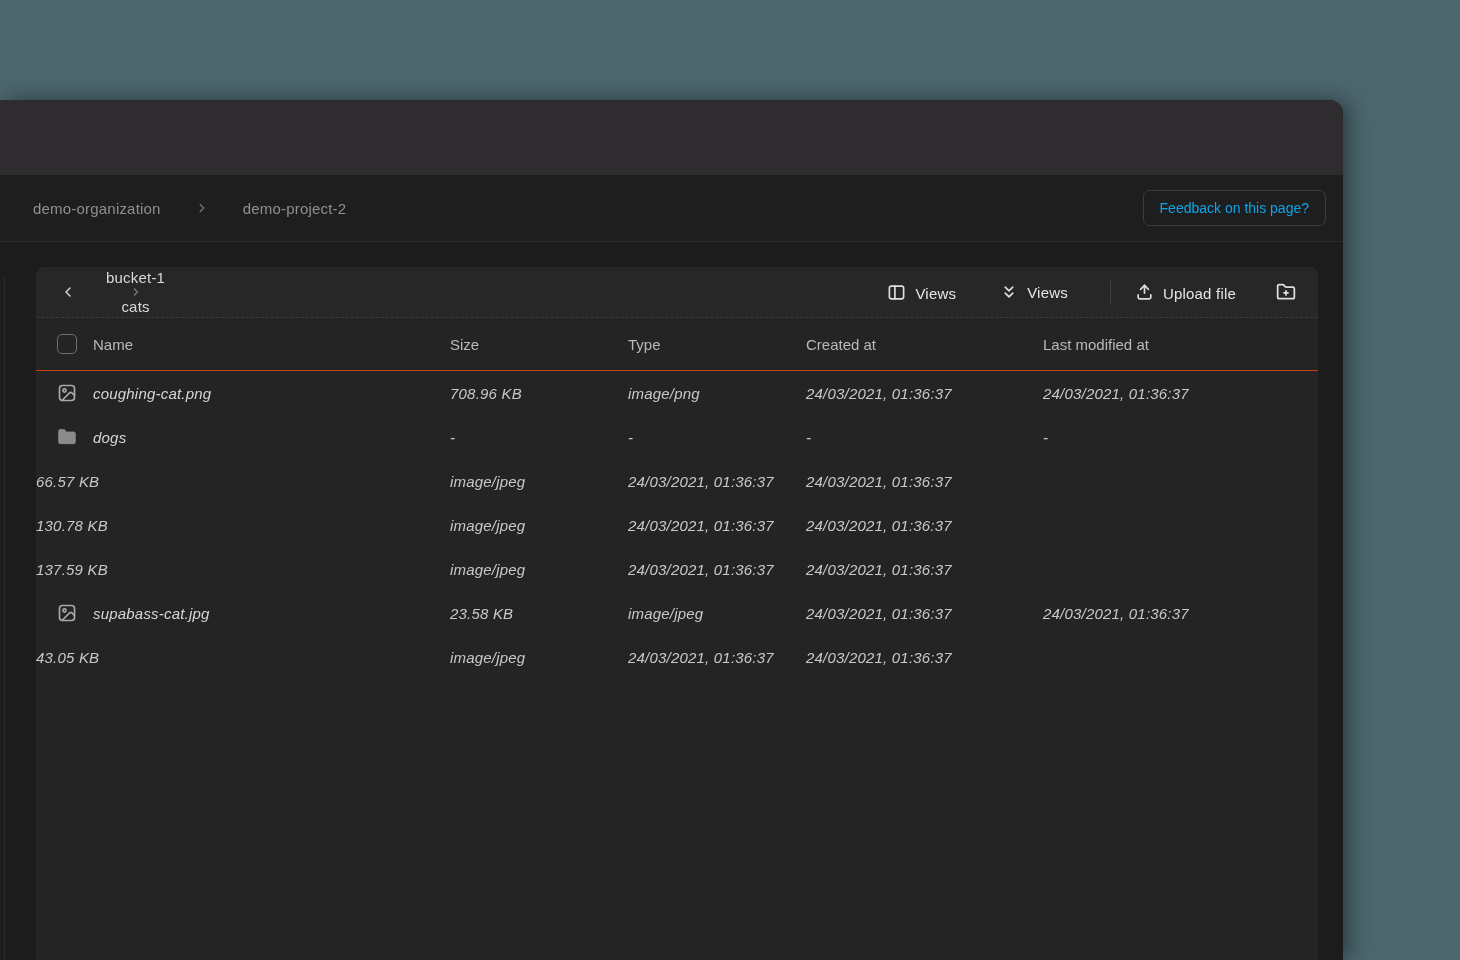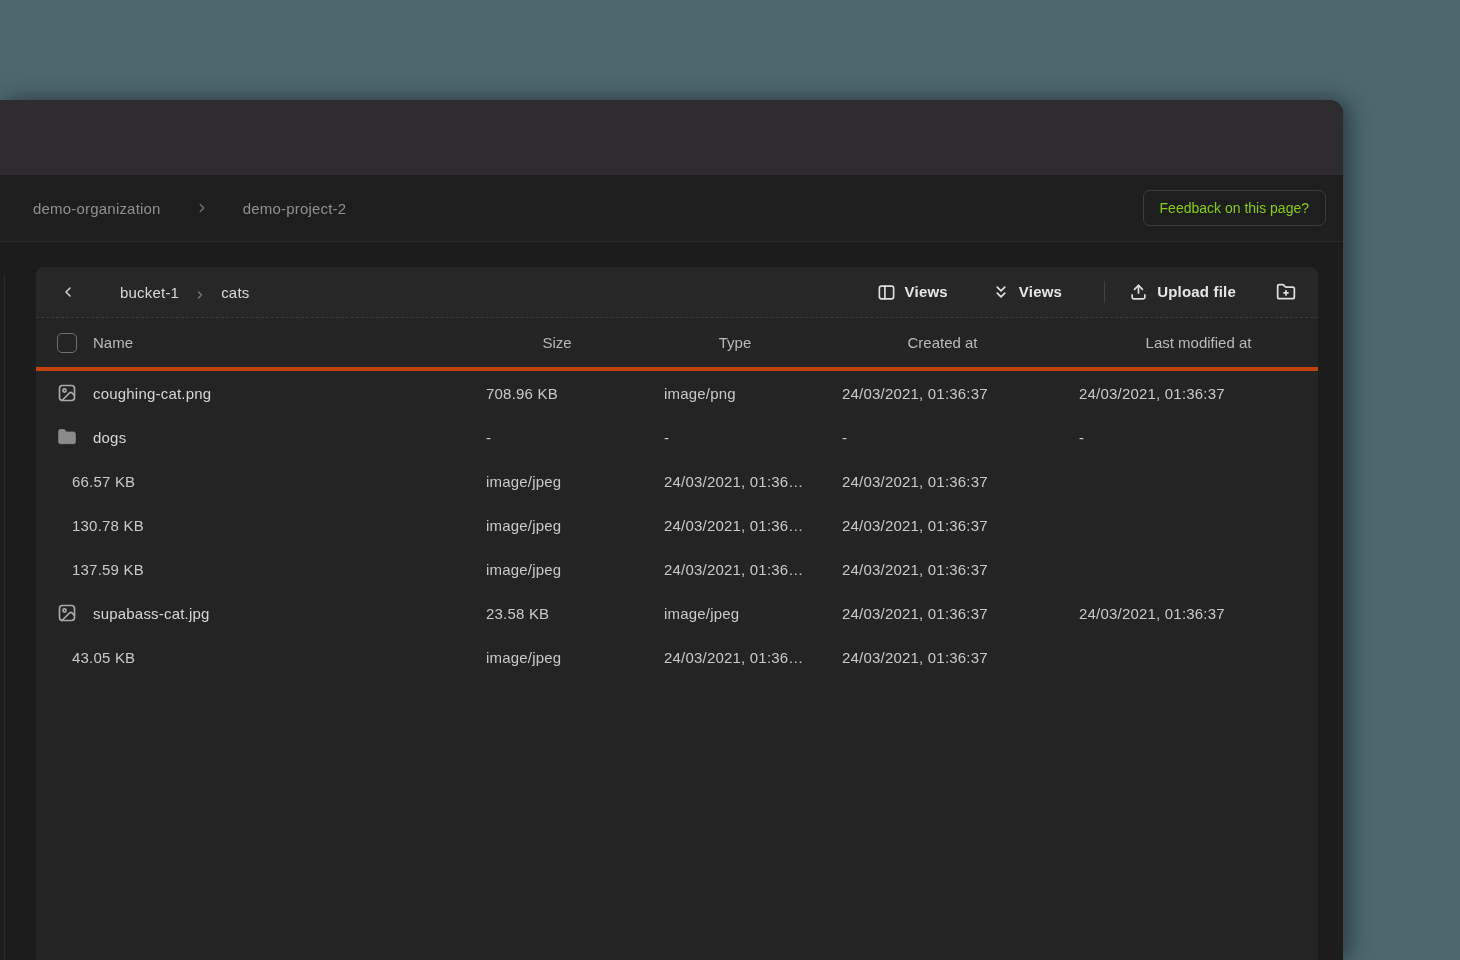--- a/index.html
+++ b/index.html
@@ -53,21 +53,21 @@
     font-size: 15px;
     color: #8f8f8f;
     letter-spacing: 0.2px;
   }
   .org-breadcrumb .crumb { cursor: pointer; }
   .crumb-chev { color: #6c6c6c; display: flex; align-items: center; }
   .feedback-btn {
     background: transparent;
     border: 1px solid #3d3d3d;
     border-radius: 7px;
-    color: #84cc16;
+    color: #0ea5e9;
     font-size: 14px;
     font-family: inherit;
     padding: 10px 16px;
     line-height: 1;
     cursor: pointer;
   }
 
   
   .content {
     flex: 1;
@@ -94,38 +94,39 @@
     align-items: center;
     padding: 0 22px 0 24px;
   }
   .icon-btn {
     background: none; border: none; cursor: pointer;
     display: flex; align-items: center; justify-content: center;
     color: #cfcfcf; padding: 0;
   }
   .tb-breadcrumb {
     display: flex;
-    align-items: flex-end;
-    margin-left: 44px;
+    align-items: center;
+    margin-left: 30px;
     column-gap: 15px;
     font-size: 15px;
+    flex-direction: column;
   }
   .tb-crumb { color: #d9d9d9; cursor: pointer; letter-spacing: 0.2px; }
   .tb-chev { color: #7a7a7a; display: flex; align-items: center; }
   .toolbar-right {
     margin-left: auto;
     display: flex;
     align-items: center;
   }
   .ghost-btn {
     background: none; border: none; cursor: pointer;
-    display: flex; align-items: flex-start; column-gap: 9px;
+    display: flex; align-items: flex-end; column-gap: 9px;
     color: #e6e6e6;
     font-size: 15px;
-    font-weight: 700;
+    font-weight: 400;
     font-family: inherit;
     letter-spacing: 0.2px;
     padding: 6px 2px;
   }
   .ghost-btn .bicon { color: #dedede; display: flex; }
   .tb-divider {
     width: 1px; height: 22px;
     background: #414141;
     margin: 0 22px 0 40px;
   }
@@ -134,24 +135,23 @@
 
   
   .grid-row {
     display: grid;
     grid-template-columns: 414px 178px 178px 237px minmax(0,1fr);
     align-items: center;
   }
   .thead {
     height: 53px;
     flex: 0 0 53px;
-    border-bottom: 4px solid #c2410c;
+    border-bottom: 1px solid #c2410c;
     color: #b9b9b9;
     font-size: 15px;
-    text-align: center;
   }
   .name-cell {
     display: flex;
     align-items: center;
     padding-left: 21px;
     column-gap: 16px;
     overflow: hidden;
     white-space: nowrap;
   }
   .checkbox {
@@ -162,25 +162,26 @@
     cursor: pointer;
     flex: 0 0 20px;
   }
   .tbody { flex: 1; min-height: 0; }
   .trow {
     height: 44px;
     font-size: 15px;
     color: #c9c9c9;
     cursor: pointer;
     letter-spacing: 0.2px;
+    font-style: italic;
   }
   .trow .fname { color: #d6d6d6; }
   .row-icon { color: #a9a9a9; display: flex; flex: 0 0 20px; }
   .row-icon.folder-fill { color: #8b8b8b; }
-  .cell { overflow: hidden; white-space: nowrap; text-overflow: ellipsis; margin-left: 36px; }
+  .cell { overflow: hidden; white-space: nowrap; text-overflow: ellipsis; }
 </style>
 </head>
 <body>
 
 <div class="window">
   <div class="titlebar"></div>
   <div class="left-rail-line"></div>
 
   <div class="app-header">
     <div class="org-breadcrumb">

